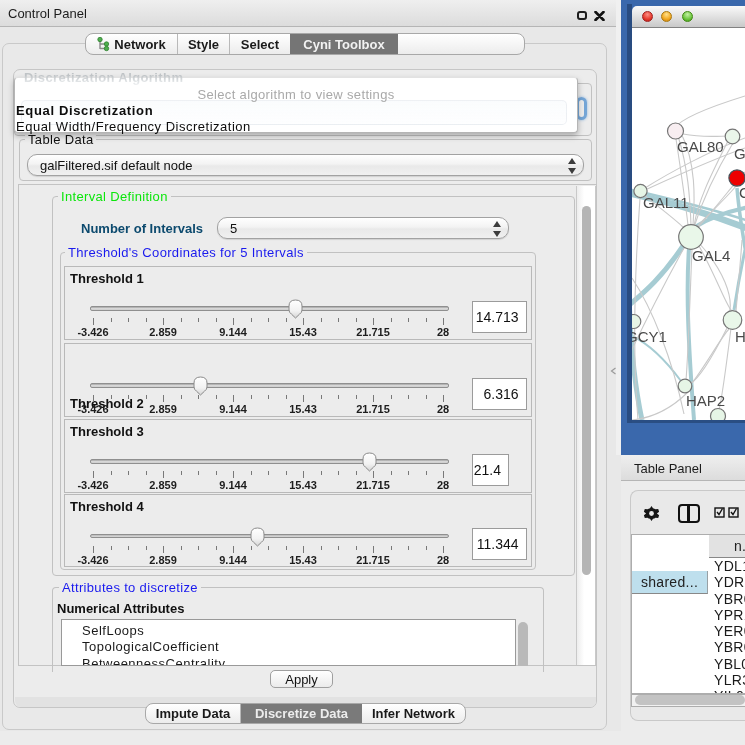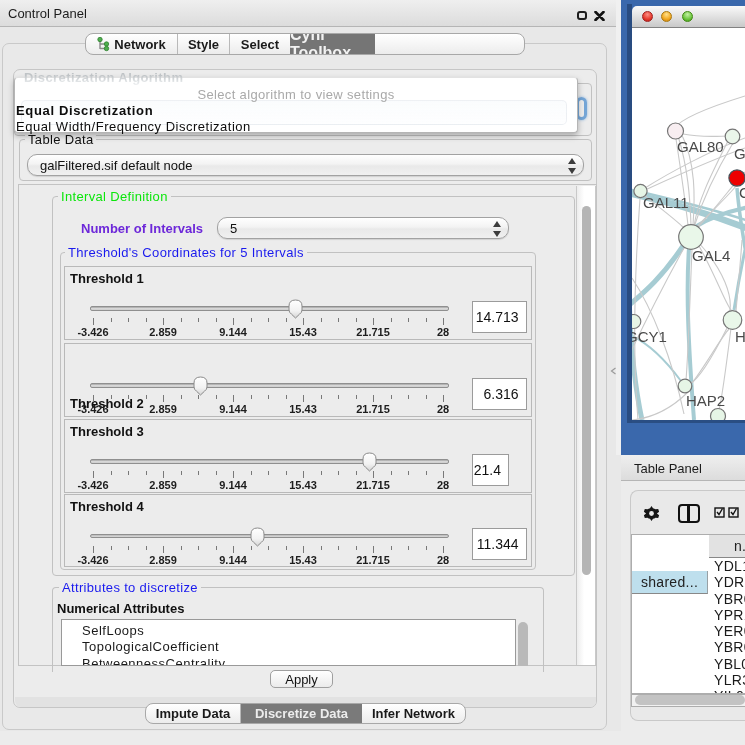--- a/index.html
+++ b/index.html
@@ -41,21 +41,21 @@
   border-radius:8px; background:linear-gradient(#ffffff,#ececec); overflow:hidden; display:flex; font-weight:bold;">
   <div style="width:92px; display:flex; align-items:center; justify-content:center; font-size:13px; color:#1a1a1a; border-right:1px solid #b9b9b9;">
     <svg width="13" height="15" viewBox="0 0 13 15" style="margin-right:4px;">
       <path d="M3,3 L3,12 M3,7 L9,7 M3,11.5 L9,11.5" stroke="#8a8a8a" stroke-width="1.4" fill="none"></path>
       <circle cx="3" cy="2.5" r="2.2" fill="#4faf4f" stroke="#2f7f2f" stroke-width="0.8"></circle>
       <circle cx="9.5" cy="7" r="2.2" fill="#4faf4f" stroke="#2f7f2f" stroke-width="0.8"></circle>
       <circle cx="9.5" cy="11.5" r="2.2" fill="#4faf4f" stroke="#2f7f2f" stroke-width="0.8"></circle>
     </svg>Network</div>
   <div style="width:52px; display:flex; align-items:center; justify-content:center; font-size:13px; color:#1a1a1a; border-right:1px solid #b9b9b9;">Style</div>
   <div style="width:60px; display:flex; align-items:center; justify-content:center; font-size:13px; color:#1a1a1a;">Select</div>
-  <div style="width:85px; display:flex; align-items:center; justify-content:center; font-size:16px; color:#f2f2f2; background:#757575;">Cyni Toolbox</div>
+  <div style="width:108px; display:flex; align-items:center; justify-content:center; font-size:13px; color:#f2f2f2; background:#757575;">Cyni Toolbox</div>
 </div>
 
 <div class="gb" style="left:14px; top:83px; width:578px; height:53px;"></div>
 
 <div class="abs" style="left:576px; top:97px; width:11px; height:23px; border:3px solid #74a5d6;
   border-radius:6px; box-shadow:0 0 3px #8fb8e0;"></div>
 
 <div class="gb" style="left:19px; top:139px; width:573px; height:42px;"></div>
 <div class="gbt" style="left:25px; top:133px; color:#111;">Table Data</div>
 <div class="combo" style="left:27px; top:154px; width:557px; height:22px;">
@@ -67,21 +67,21 @@
 </div>
 
 <div class="abs" style="left:17.5px; top:184px; width:579px; height:482px; border:1px solid #c3c3c3; background:#ececec;"></div>
 
 <div class="abs" style="left:576px; top:186px; width:20px; height:479px; background:linear-gradient(90deg,#ededed,#ffffff 40%); border-left:1px solid #c9c9c9; border-right:1px solid #c9c9c9;"></div>
 <div class="abs" style="left:582px; top:206px; width:9px; height:369px; background:#b5b5b5; border-radius:5px;"></div>
 
 <div class="gb" style="left:52px; top:196px; width:523px; height:380px;"></div>
 <div class="gbt" style="left:58px; top:190px; color:#0be60b;">Interval Definition</div>
 
-<div class="abs" style="left:81px; top:221px; font-size:13px; font-weight:bold; color:#6d28d9;">Number of Intervals</div>
+<div class="abs" style="left:81px; top:221px; font-size:13px; font-weight:bold; color:#0c4a6e;">Number of Intervals</div>
 <div class="combo" style="left:217px; top:217px; width:292px; height:22px;">
   <div class="ctext">5</div>
   <svg class="steppers" viewBox="0 0 10 18">
     <path d="M5,1 L9,7 L1,7 Z" fill="#3c3c3c"></path>
     <path d="M5,17 L9,11 L1,11 Z" fill="#3c3c3c"></path>
   </svg>
 </div>
 
 <div class="gb" style="left:60px; top:252px; width:476px; height:318px;"></div>
 <div class="gbt" style="left:65px; top:246px; color:#1a1aee;">Threshold's Coordinates for 5 Intervals</div>

